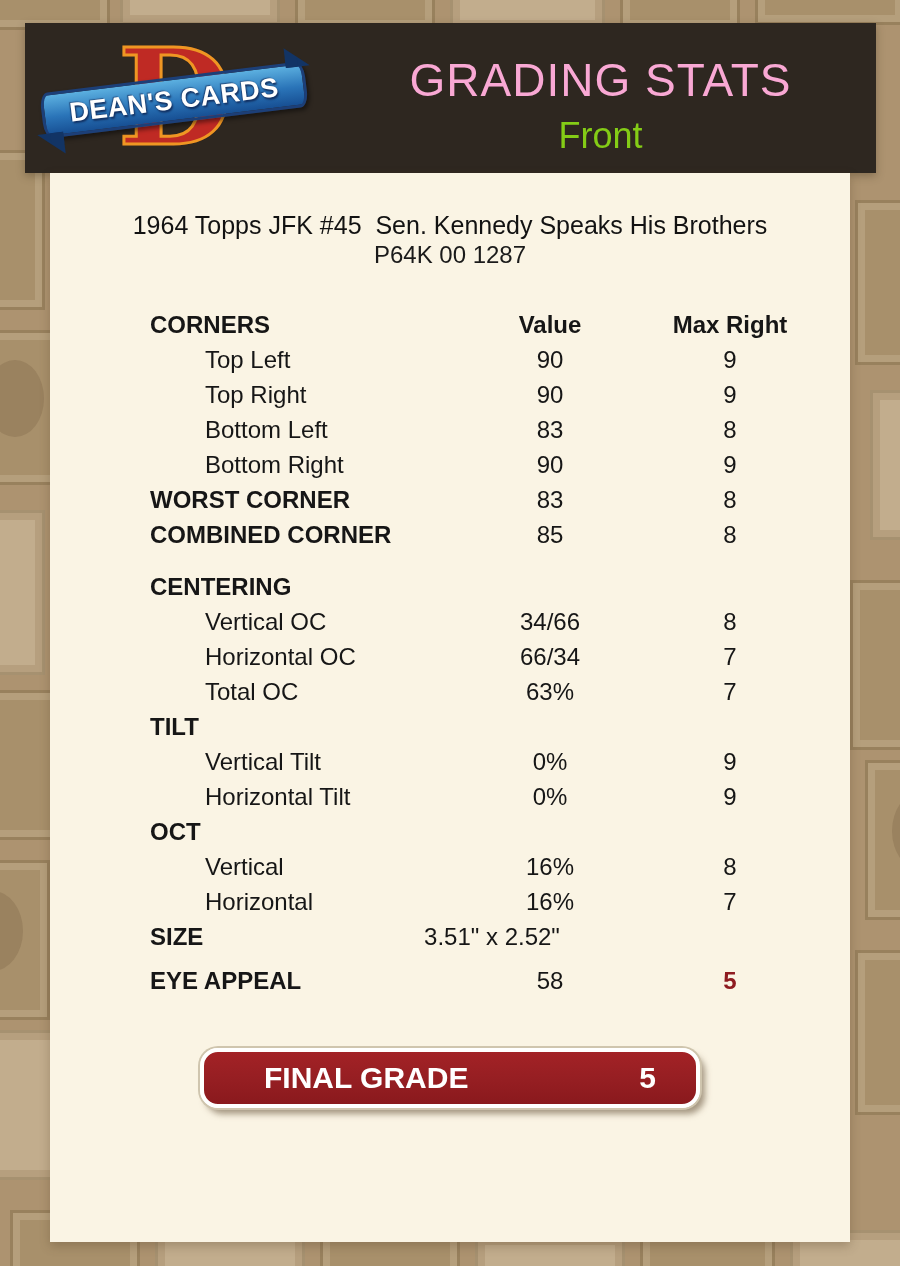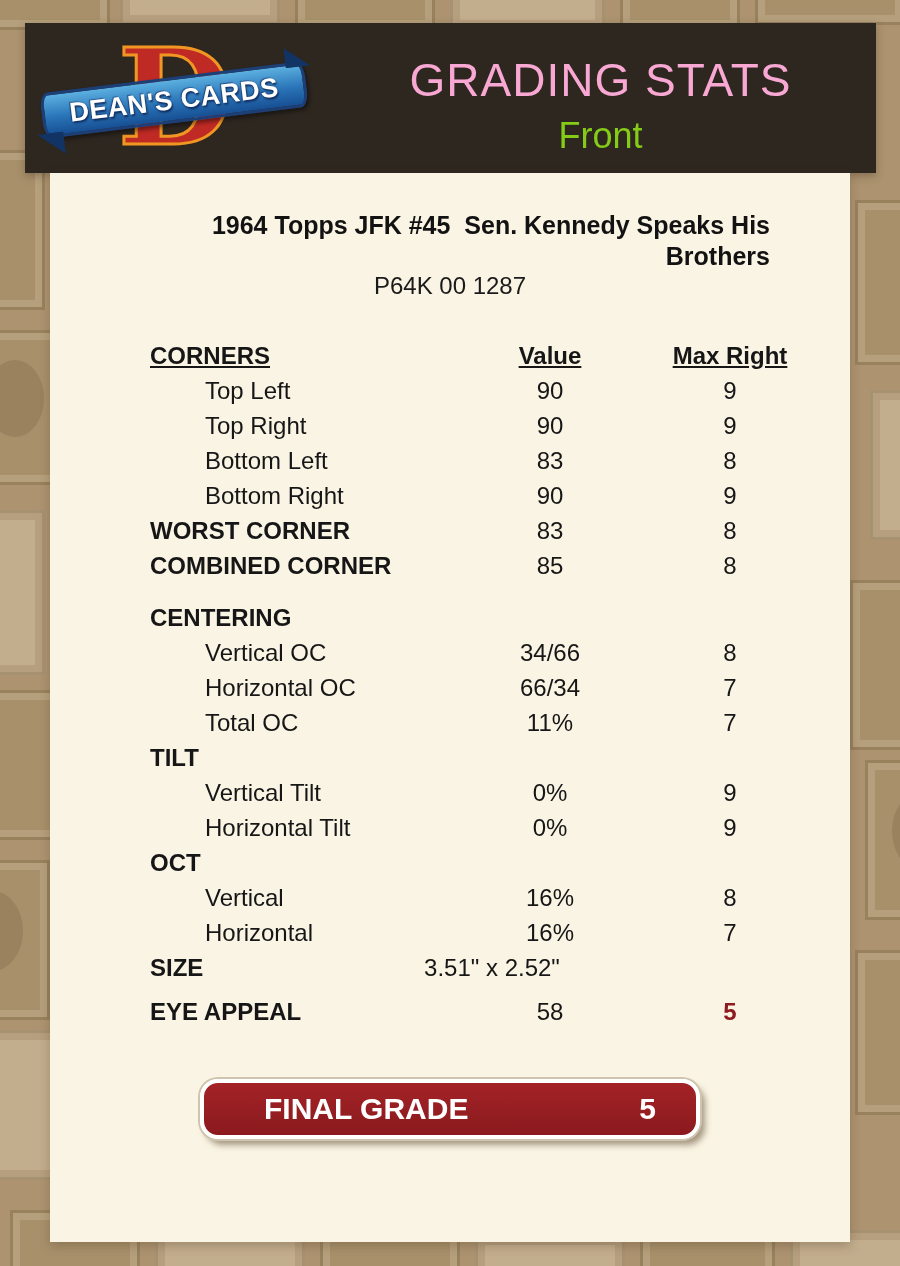--- a/index.html
+++ b/index.html
@@ -76,33 +76,33 @@
 
   
   .panel {
     position: absolute; left: 50px; top: 173px; width: 800px; height: 1069px;
     background: #faf4e4;
     box-shadow: 0 4px 10px rgba(80,60,35,0.3);
     padding-top: 37px;
   }
   .card-title {
     max-width: 640px; margin: 0 auto;
-    font-size: 25px; font-weight: bold; line-height: 31px;
-    text-align: right; white-space: pre-wrap; color: #121212;
+    font-size: 25px; font-weight: normal; line-height: 31px;
+    text-align: center; white-space: pre-wrap; color: #121212;
   }
   .card-code {
     text-align: center; font-size: 24px; color: #1a1a1a;
   }
 
   
   .stats { width: 660px; margin: 38px 0 0 100px; font-size: 24px; }
   .trow { display: grid; grid-template-columns: 300px 200px 160px; height: 35px; line-height: 35px; }
   .cell.label { text-align: left; }
   .cell.value, .cell.grade { text-align: center; }
-  .trow.thead .cell { font-weight: bold; text-decoration: underline; }
+  .trow.thead .cell { font-weight: bold; }
   .trow.section .cell.label, .trow.strong .cell.label { font-weight: bold; }
   .trow.indent .cell.label { padding-left: 55px; }
   .trow.gap { margin-top: 17px; }
   .trow.gap-lg { margin-top: 9px; }
   .cell.value.shift-left { transform: translateX(-58px); }
   .cell.grade.red { color: #8e1b20; font-weight: bold; }
 
   
   .final-grade {
     width: 500px; height: 60px;
@@ -213,21 +213,21 @@
       <div class="cell value">34/66</div>
       <div class="cell grade">8</div>
     </div>
     <div class="trow indent">
       <div class="cell label">Horizontal OC</div>
       <div class="cell value">66/34</div>
       <div class="cell grade">7</div>
     </div>
     <div class="trow indent">
       <div class="cell label">Total OC</div>
-      <div class="cell value">11%</div>
+      <div class="cell value">63%</div>
       <div class="cell grade">7</div>
     </div>
 
     <div class="trow section">
       <div class="cell label">TILT</div>
       <div class="cell value"></div>
       <div class="cell grade"></div>
     </div>
     <div class="trow indent">
       <div class="cell label">Vertical Tilt</div>

